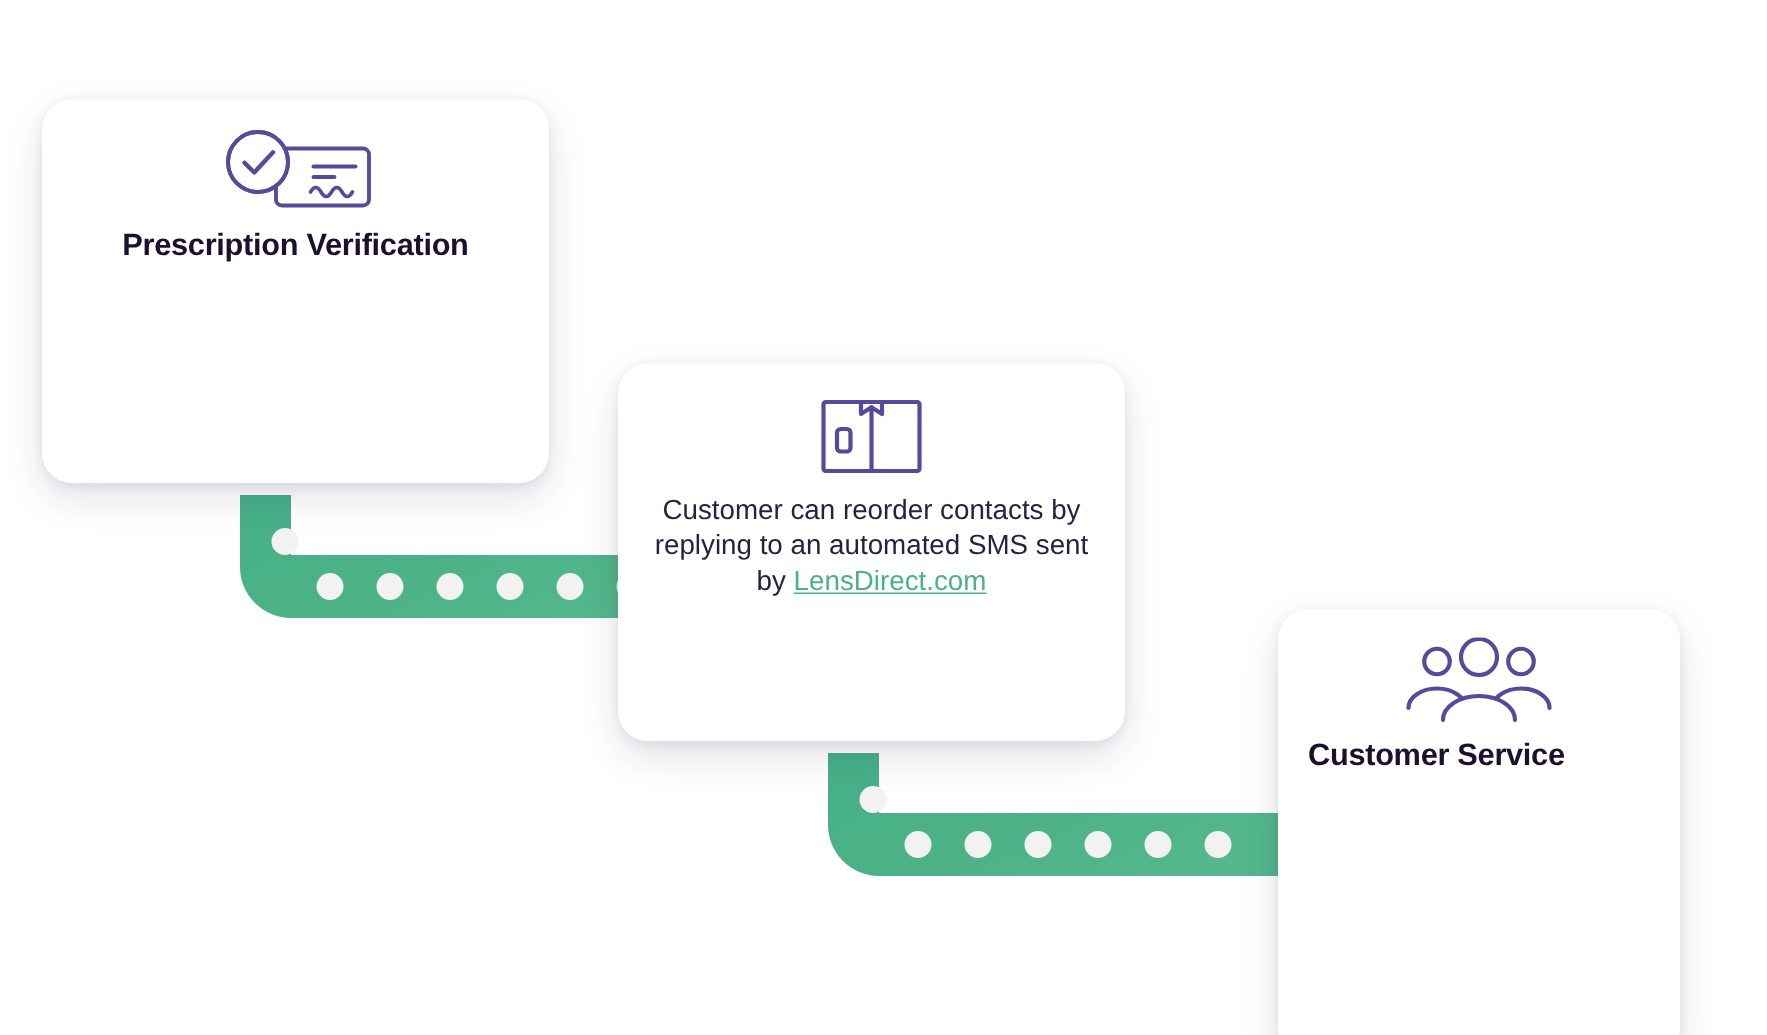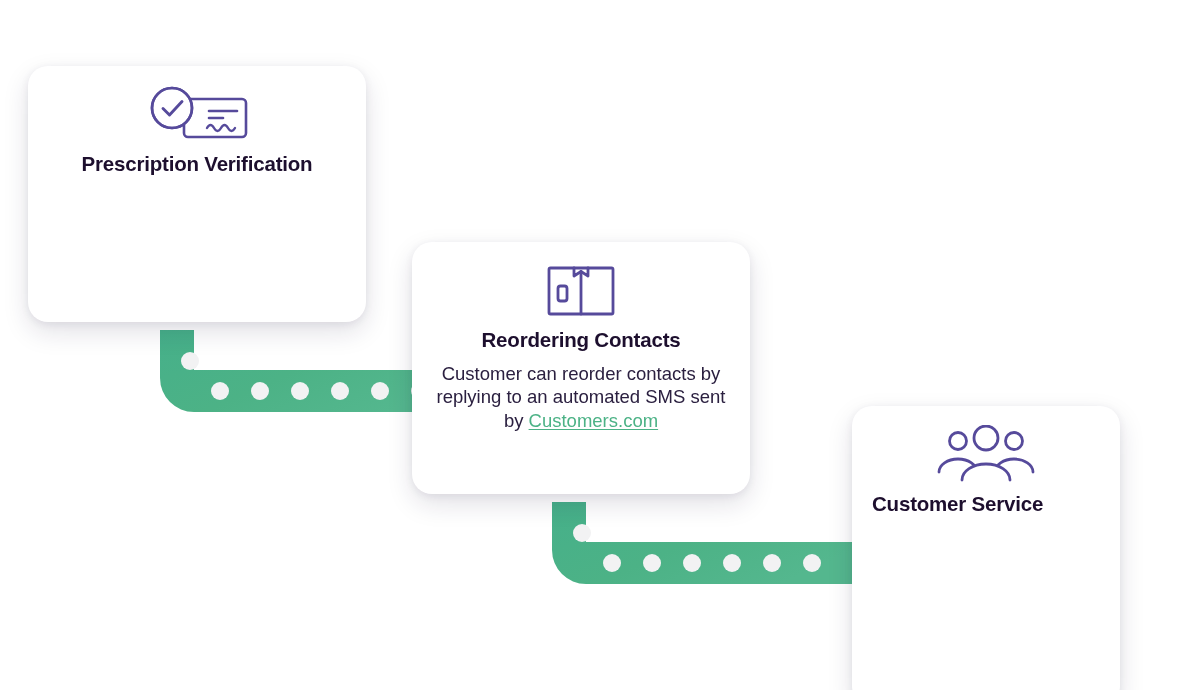--- a/index.html
+++ b/index.html
@@ -166,23 +166,22 @@
         <svg width="70" height="52" viewBox="0 0 70 52" xmlns="http://www.w3.org/2000/svg" fill="none" stroke="#564a9b" stroke-width="2.8" stroke-linecap="round" stroke-linejoin="round">
           <rect x="3" y="3" width="64" height="46" rx="1.5"></rect>
 
           <path d="M28,3 L28,11 L35,6.5 L42,11 L42,3"></path>
 
           <line x1="35" y1="6.5" x2="35" y2="49"></line>
 
           <rect x="12" y="21" width="9" height="15" rx="2.5"></rect>
         </svg>
       </div>
-      <div class="card-title center">Reordering Contacts</div>
       <div class="card-body center">
-        <span>Customer can reorder contacts by replying to an automated SMS sent by </span><span class="card-link">Customers.com</span>
+        <span>Customer can reorder contacts by replying to an automated SMS sent by </span><span class="card-link">LensDirect.com</span>
       </div>
     </div>
   </div>
 
   <div class="card" id="card-customer-service">
     <div class="card-inner">
       <div class="icon-wrap">
         <svg width="104" height="60" viewBox="0 0 104 60" xmlns="http://www.w3.org/2000/svg" fill="none" stroke="#564a9b" stroke-width="2.8" stroke-linecap="round" stroke-linejoin="round">
 
           <circle cx="24" cy="16" r="8.5" fill="#ffffff"></circle>

